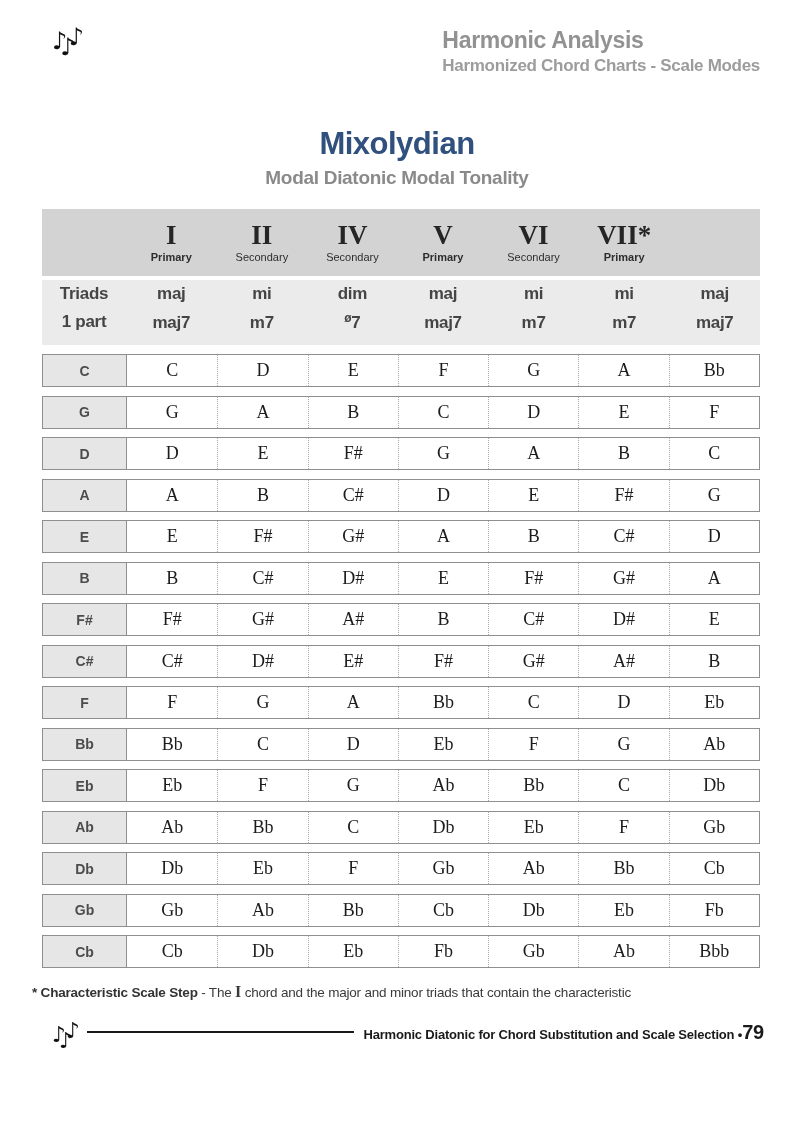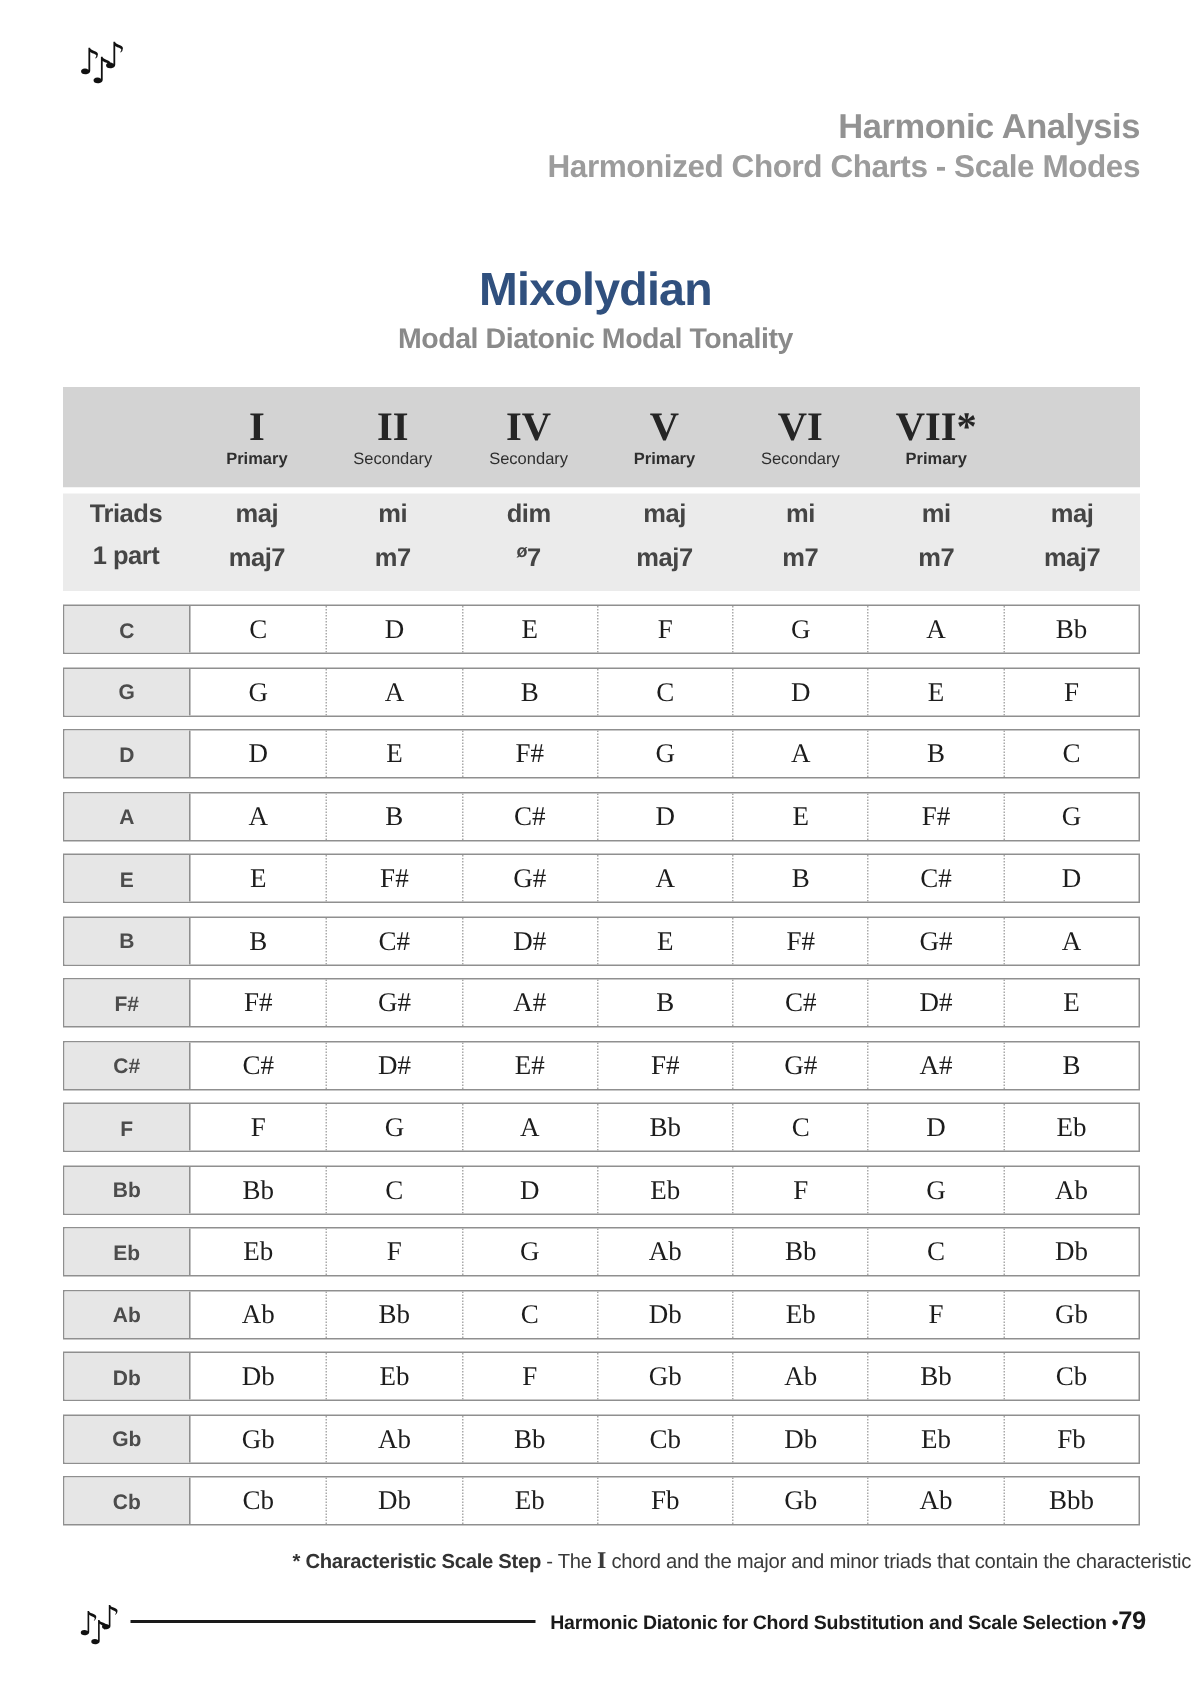--- a/index.html
+++ b/index.html
@@ -5,23 +5,23 @@
   * { margin: 0; padding: 0; box-sizing: border-box; }
   html, body { width: 794px; height: 1123px; background: #ffffff; overflow: hidden; }
   body { font-family: "Liberation Sans", sans-serif; color: #2f2f2f; }
 
   
   .top-header { display: flex; justify-content: space-between; align-items: flex-start; padding: 26px 34px 0 52px; }
   .notes-icon { font-family: "DejaVu Sans", sans-serif; font-size: 24px; color: #111; letter-spacing: -7px; line-height: 1; }
   .notes-icon .n1 { display: inline-block; transform: translateY(3px); }
   .notes-icon .n2 { display: inline-block; transform: translateY(9px); }
   .notes-icon .n3 { display: inline-block; transform: translateY(-1px); }
-  .doc-titles { text-align: right; line-height: 1.25; letter-spacing: -0.3px; margin-top: 44px; }
+  .doc-titles { line-height: 1.25; letter-spacing: -0.3px; }
   .doc-title { font-size: 23px; font-weight: bold; color: #929292; }
-  .doc-subtitle { font-size: 21px; font-weight: bold; color: #9c9c9c; }
+  .doc-subtitle { font-size: 17px; font-weight: bold; color: #9c9c9c; }
 
   
   .mode-block { text-align: center; margin-top: 50px; }
   .mode-title { font-size: 31px; font-weight: bold; color: #30507e; letter-spacing: -0.5px; }
   .mode-subtitle { font-size: 19px; font-weight: bold; color: #8a8a8a; margin-top: 5px; letter-spacing: -0.3px; }
 
   
   .table-wrap { width: 718px; margin: 20px 0 0 42px; }
   .grid8 { display: grid; grid-template-columns: 84px repeat(7, 1fr); }
 
@@ -39,30 +39,30 @@
   .tri-val sup { font-size: 12px; vertical-align: 6px; }
 
   .rows-wrap { margin-top: 9px; }
   .row { height: 33px; border: 1px solid #8f8f8f; margin-bottom: 8.5px; background: #fff; }
   .row:last-child { margin-bottom: 0; }
   .key-cell { background: #e6e6e6; border-right: 1px solid #8f8f8f; display: flex; align-items: center; justify-content: center; font-weight: bold; font-size: 14px; color: #4c4c4c; }
   .chord-cell { display: flex; align-items: center; justify-content: center; font-family: "Liberation Serif", serif; font-size: 18px; color: #1c1c1c; }
   .chord-cell.sep { border-left: 1px dotted #a9a9a9; }
 
   
-  .footnote { text-align: right; margin-top: 11px; font-size: 13.5px; color: #3a3a3a; line-height: 1.6; letter-spacing: -0.2px; }
+  .footnote { text-align: left; margin-top: 11px; font-size: 13.5px; color: #3a3a3a; line-height: 1.6; letter-spacing: -0.2px; padding-left: 32px; }
   .footnote .lead { font-weight: bold; color: #333; }
   .footnote .rn { font-family: "Liberation Serif", serif; font-weight: bold; font-size: 16px; }
 
   
   .page-footer { display: flex; align-items: center; margin: 16px 30px 0 52px; }
   .page-footer .notes-icon { font-size: 22px; }
   .footer-rule { flex: 1; height: 2px; background: #1a1a1a; margin: 0 10px 0 14px; }
   .footer-text { font-size: 13px; font-weight: bold; color: #1a1a1a; white-space: nowrap; letter-spacing: -0.2px; }
-  .footer-page { font-size: 17px; font-weight: bold; color: #1a1a1a; }
+  .footer-page { font-size: 20px; font-weight: bold; color: #1a1a1a; }
   .footer-bullet { font-size: 13px; font-weight: bold; }
 </style>
 </head>
 <body>
 
 <div class="top-header">
   <div class="notes-icon">
     <span class="n1">♪</span><span class="n2">♪</span><span class="n3">♪</span>
   </div>
   <div class="doc-titles">

